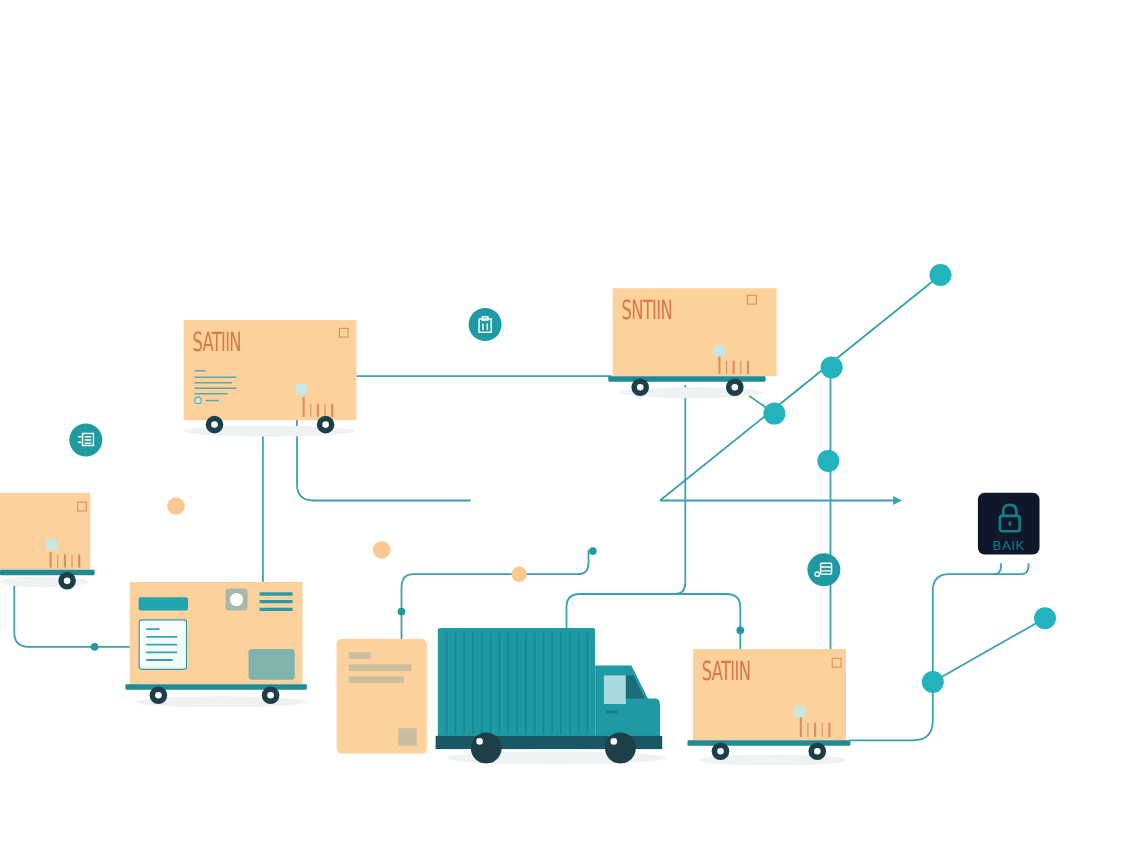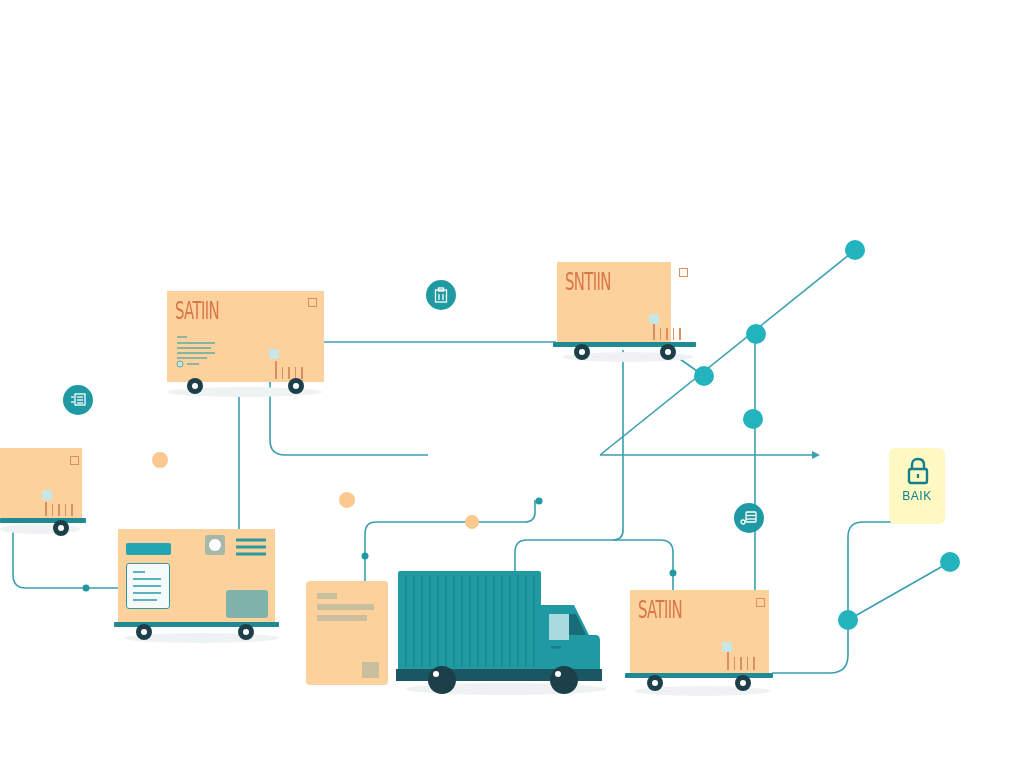--- a/index.html
+++ b/index.html
@@ -28,22 +28,22 @@
   .wheel::after {
     content: ""; position: absolute; left: 5px; top: 5px; width: 6px; height: 6px;
     border-radius: 50%; background: #ffffff;
   }
   .shadow { position: absolute; height: 10px; background: #eef2f3; border-radius: 50%; }
   .icon-circle {
     position: absolute; width: 30px; height: 30px; border-radius: 50%; background: #1f9aa3;
     display: flex; align-items: center; justify-content: center;
   }
   .lock-badge {
-    position: absolute; left: 889px; top: 448px; width: 56px; height: 76px;
-    background: #fef9c3; border-radius: 6px;
+    position: absolute; left: 889px; top: 448px; width: 56px; height: 56px;
+    background: #0f172a; border-radius: 6px;
   }
   .lock-text {
     position: absolute; left: 0; right: 0; top: 41px; text-align: center;
     font-size: 12px; color: #12808a; letter-spacing: 0.5px;
   }
   .doc-card { position: absolute; background: #fdd19c; border-radius: 4px; }
 </style>
 </head>
 <body>
 
@@ -141,21 +141,21 @@
         <span style="height:12px"></span>
         <span style="height:12px"></span>
         <span style="height:12px"></span>
       </div>
     <div class="shadow" style="left:0;top:96px;width:155px;"></div>
     <div class="wheel" style="left:20px;top:87px;"></div>
     <div class="wheel" style="left:121px;top:87px;"></div>
   </div>
 
   <div class="cart" style="left:553px;top:262px;width:145px;height:100px;">
-    <div class="box" style="left:4px;top:0;width:114px;height:80px;">
+    <div class="box" style="left:4px;top:0;width:149px;height:80px;">
       <span class="box-label">SNTIIN</span>
     </div>
     <div class="corner-sq" style="left:126px;top:6px;"></div>
     <div class="stamp" style="left:96px;top:52px;"></div>
     <div class="barcode" style="left:100px;top:62px;">
         <span style="height:16px"></span>
         <span style="height:12px"></span>
         <span style="height:12px"></span>
         <span style="height:12px"></span>
         <span style="height:12px"></span>

